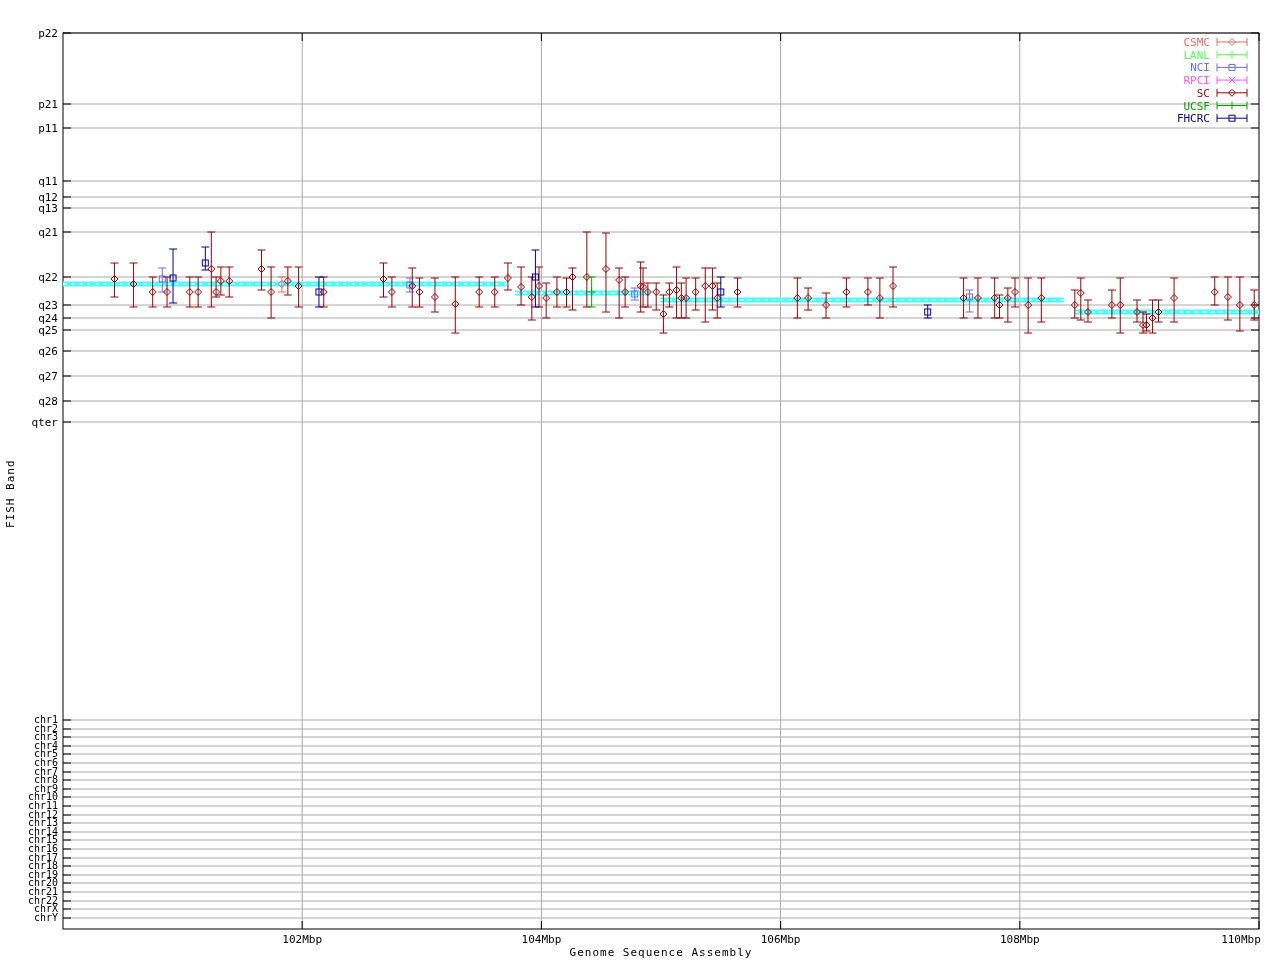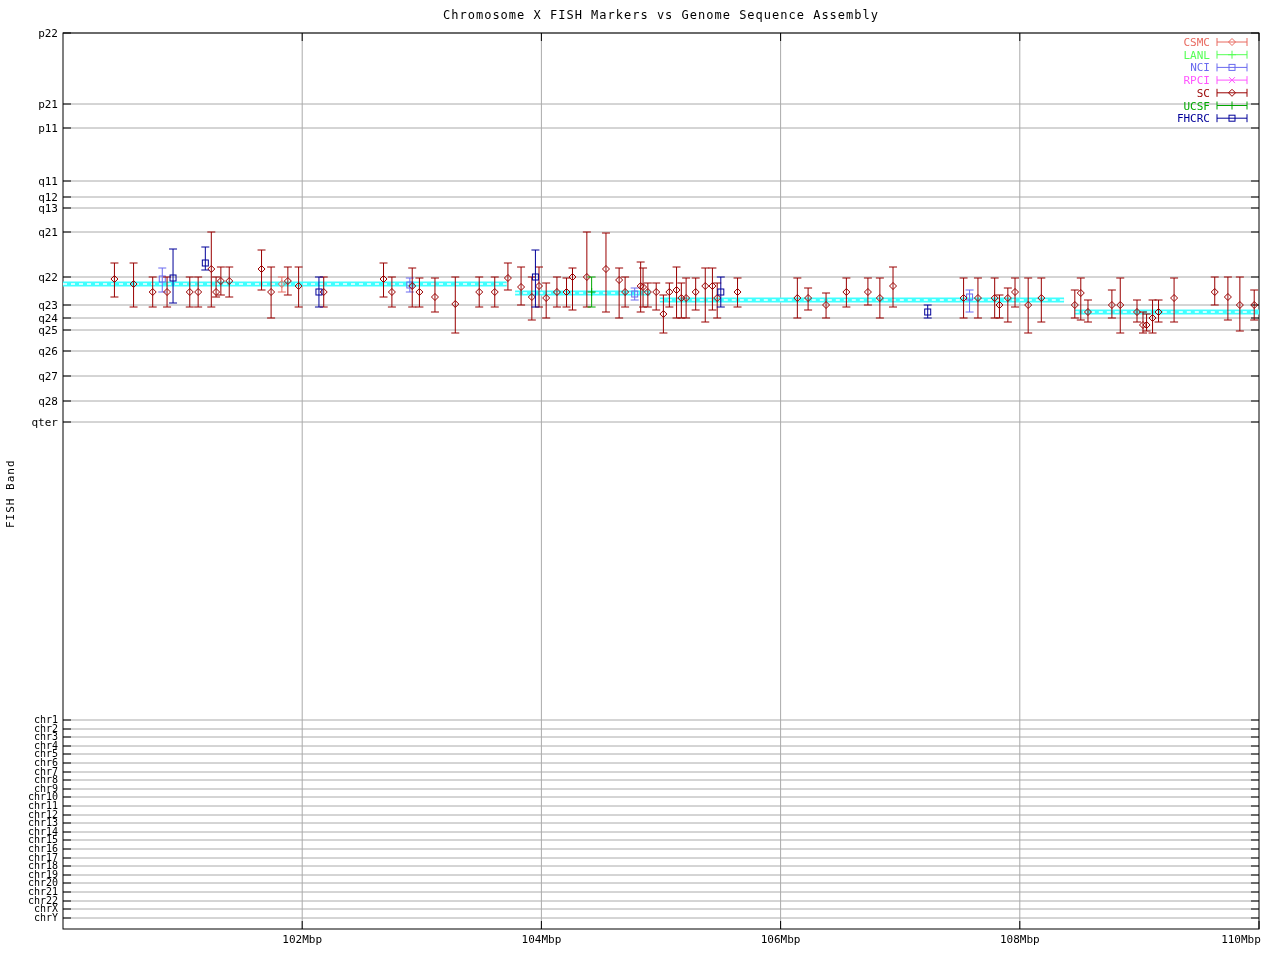--- a/index.html
+++ b/index.html
@@ -11,22 +11,22 @@
                 font-size:11px;letter-spacing:1px;white-space:nowrap;}
   #y-axis-title{position:absolute;left:4px;top:528px;font-size:11px;letter-spacing:1px;
                 white-space:nowrap;transform:rotate(-90deg);transform-origin:left top;}
   svg{position:absolute;left:0;top:0;}
   text{font-family:"DejaVu Sans Mono",monospace;}
 </style>
 </head>
 <body>
 
 <div id="screen">
-  <div id="chart-title">Chromosome X FISH Markers vs Genome Sequence Assembly</div>
   <div id="y-axis-title">FISH Band</div>
+  <div id="x-axis-title">Genome Sequence Assembly</div>
   <svg id="plot" width="1280" height="960">
       <line x1="63" y1="33" x2="1259" y2="33" stroke="#aaaaaa" stroke-width="1"></line>
       <line x1="63" y1="104" x2="1259" y2="104" stroke="#aaaaaa" stroke-width="1"></line>
       <line x1="63" y1="128" x2="1259" y2="128" stroke="#aaaaaa" stroke-width="1"></line>
       <line x1="63" y1="181" x2="1259" y2="181" stroke="#aaaaaa" stroke-width="1"></line>
       <line x1="63" y1="197" x2="1259" y2="197" stroke="#aaaaaa" stroke-width="1"></line>
       <line x1="63" y1="208" x2="1259" y2="208" stroke="#aaaaaa" stroke-width="1"></line>
       <line x1="63" y1="232" x2="1259" y2="232" stroke="#aaaaaa" stroke-width="1"></line>
       <line x1="63" y1="277" x2="1259" y2="277" stroke="#aaaaaa" stroke-width="1"></line>
       <line x1="63" y1="305" x2="1259" y2="305" stroke="#aaaaaa" stroke-width="1"></line>

